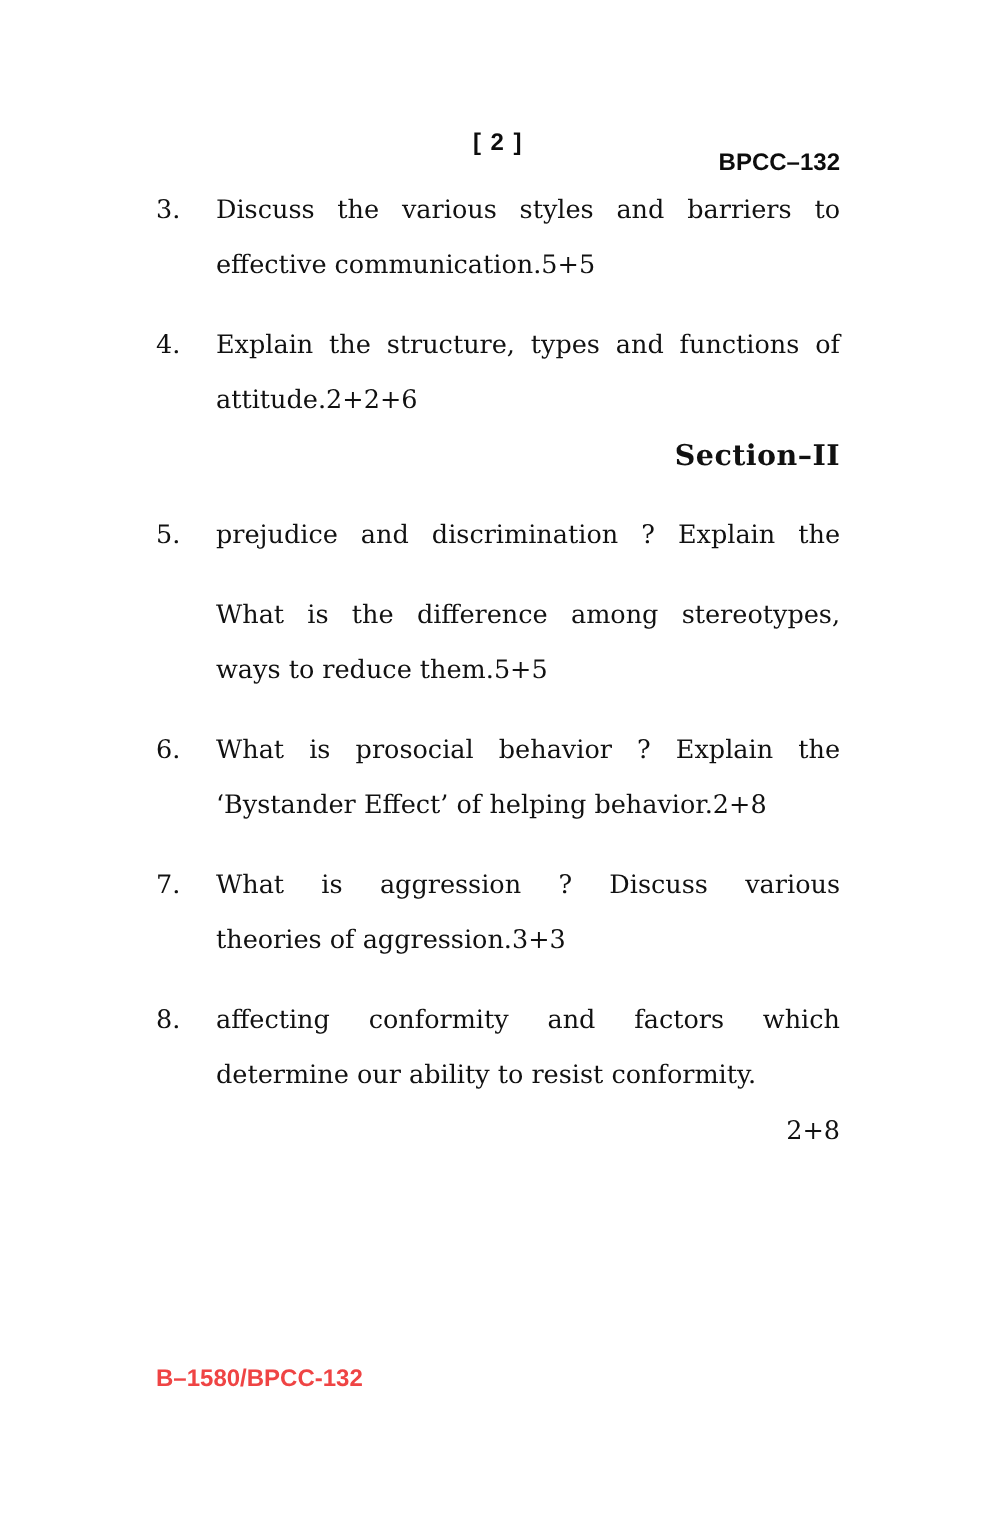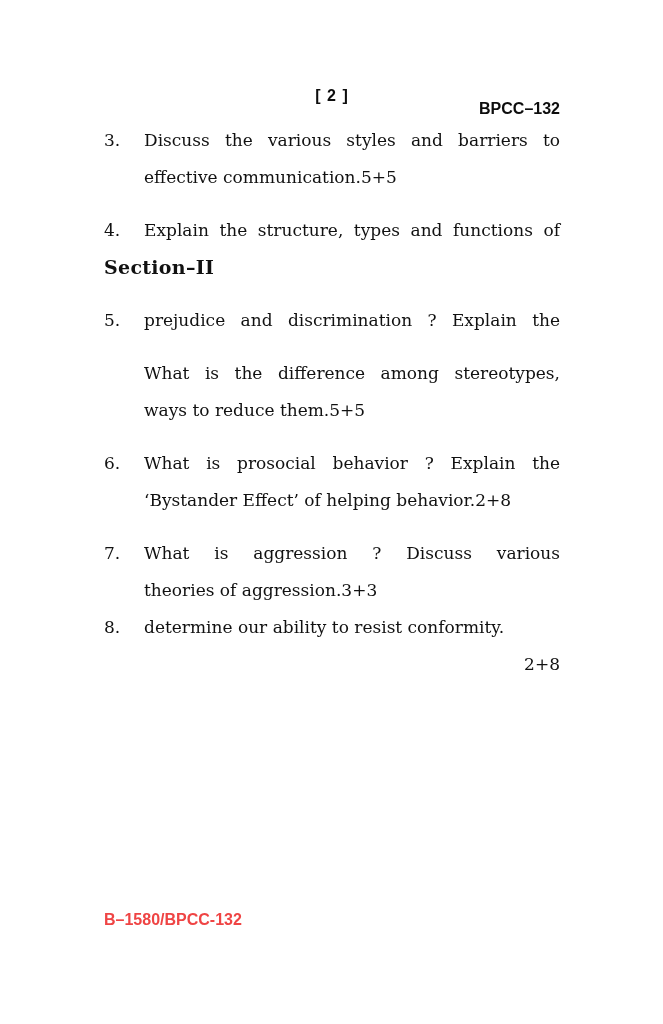--- a/index.html
+++ b/index.html
@@ -73,21 +73,21 @@
   .q-line.last {
     display: flex;
     justify-content: flex-start;
     white-space: normal;
   }
   .q-line.marks-only {
     text-align: right;
   }
   
   .section-heading {
-    text-align: left;
+    text-align: right;
     font-weight: bold;
     font-size: 19px;
     line-height: 37px;
     margin-bottom: 5px;
     letter-spacing: 0.3px;
   }
   
   .footer {
     position: absolute;
     left: 104px;
@@ -118,20 +118,24 @@
           <span>effective communication.</span>
           <span class="marks">5+5</span>
         </div>
       </div>
     </div>
 
     <div class="question">
       <div class="q-number">4.</div>
       <div class="q-body">
         <div class="q-line just">Explain the structure, types and functions of</div>
+        <div class="q-line last">
+          <span>attitude.</span>
+          <span class="marks">2+2+6</span>
+        </div>
       </div>
     </div>
 
     <div class="section-heading">Section–II</div>
 
     <div class="question">
       <div class="q-number">5.</div>
       <div class="q-body">
         <div class="q-line just">prejudice and discrimination ? Explain the</div>
         <div class="q-line just">What is the difference among stereotypes,</div>
@@ -160,20 +164,21 @@
         <div class="q-line last">
           <span>theories of aggression.</span>
           <span class="marks">3+3</span>
         </div>
       </div>
     </div>
 
     <div class="question">
       <div class="q-number">8.</div>
       <div class="q-body">
+        <div class="q-line just">affecting conformity and factors which</div>
         <div class="q-line">determine our ability to resist conformity.</div>
         <div class="q-line marks-only">
           <span class="marks">2+8</span>
         </div>
       </div>
     </div>
 
   </div>
 
   <div class="footer">B–1580/BPCC-132</div>

